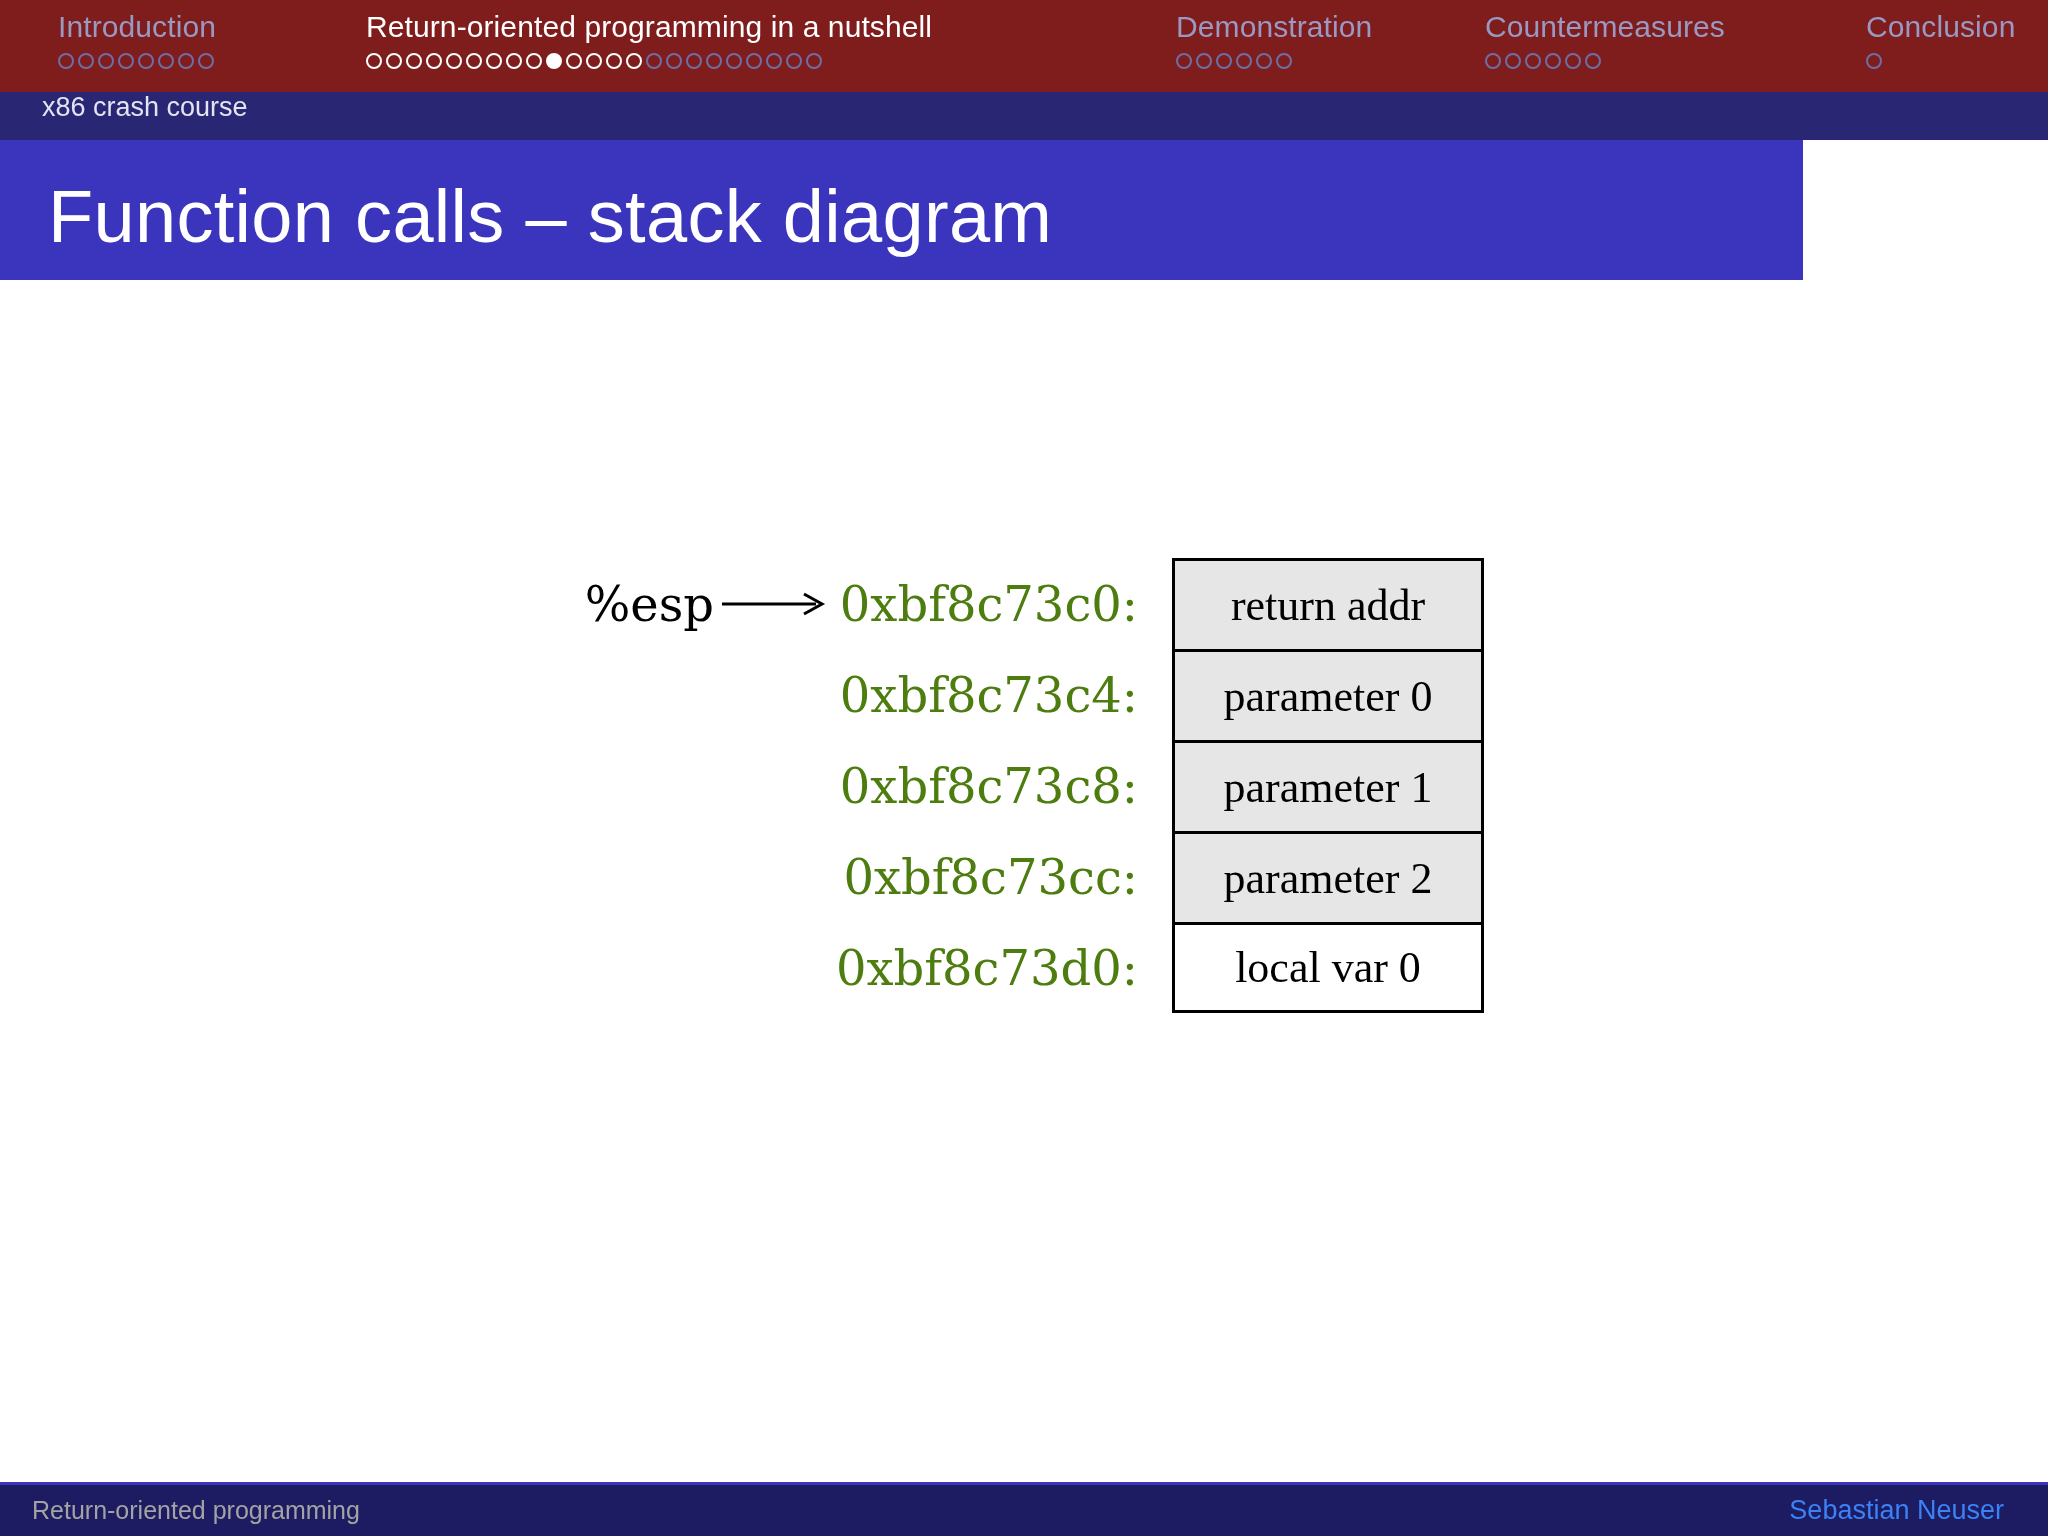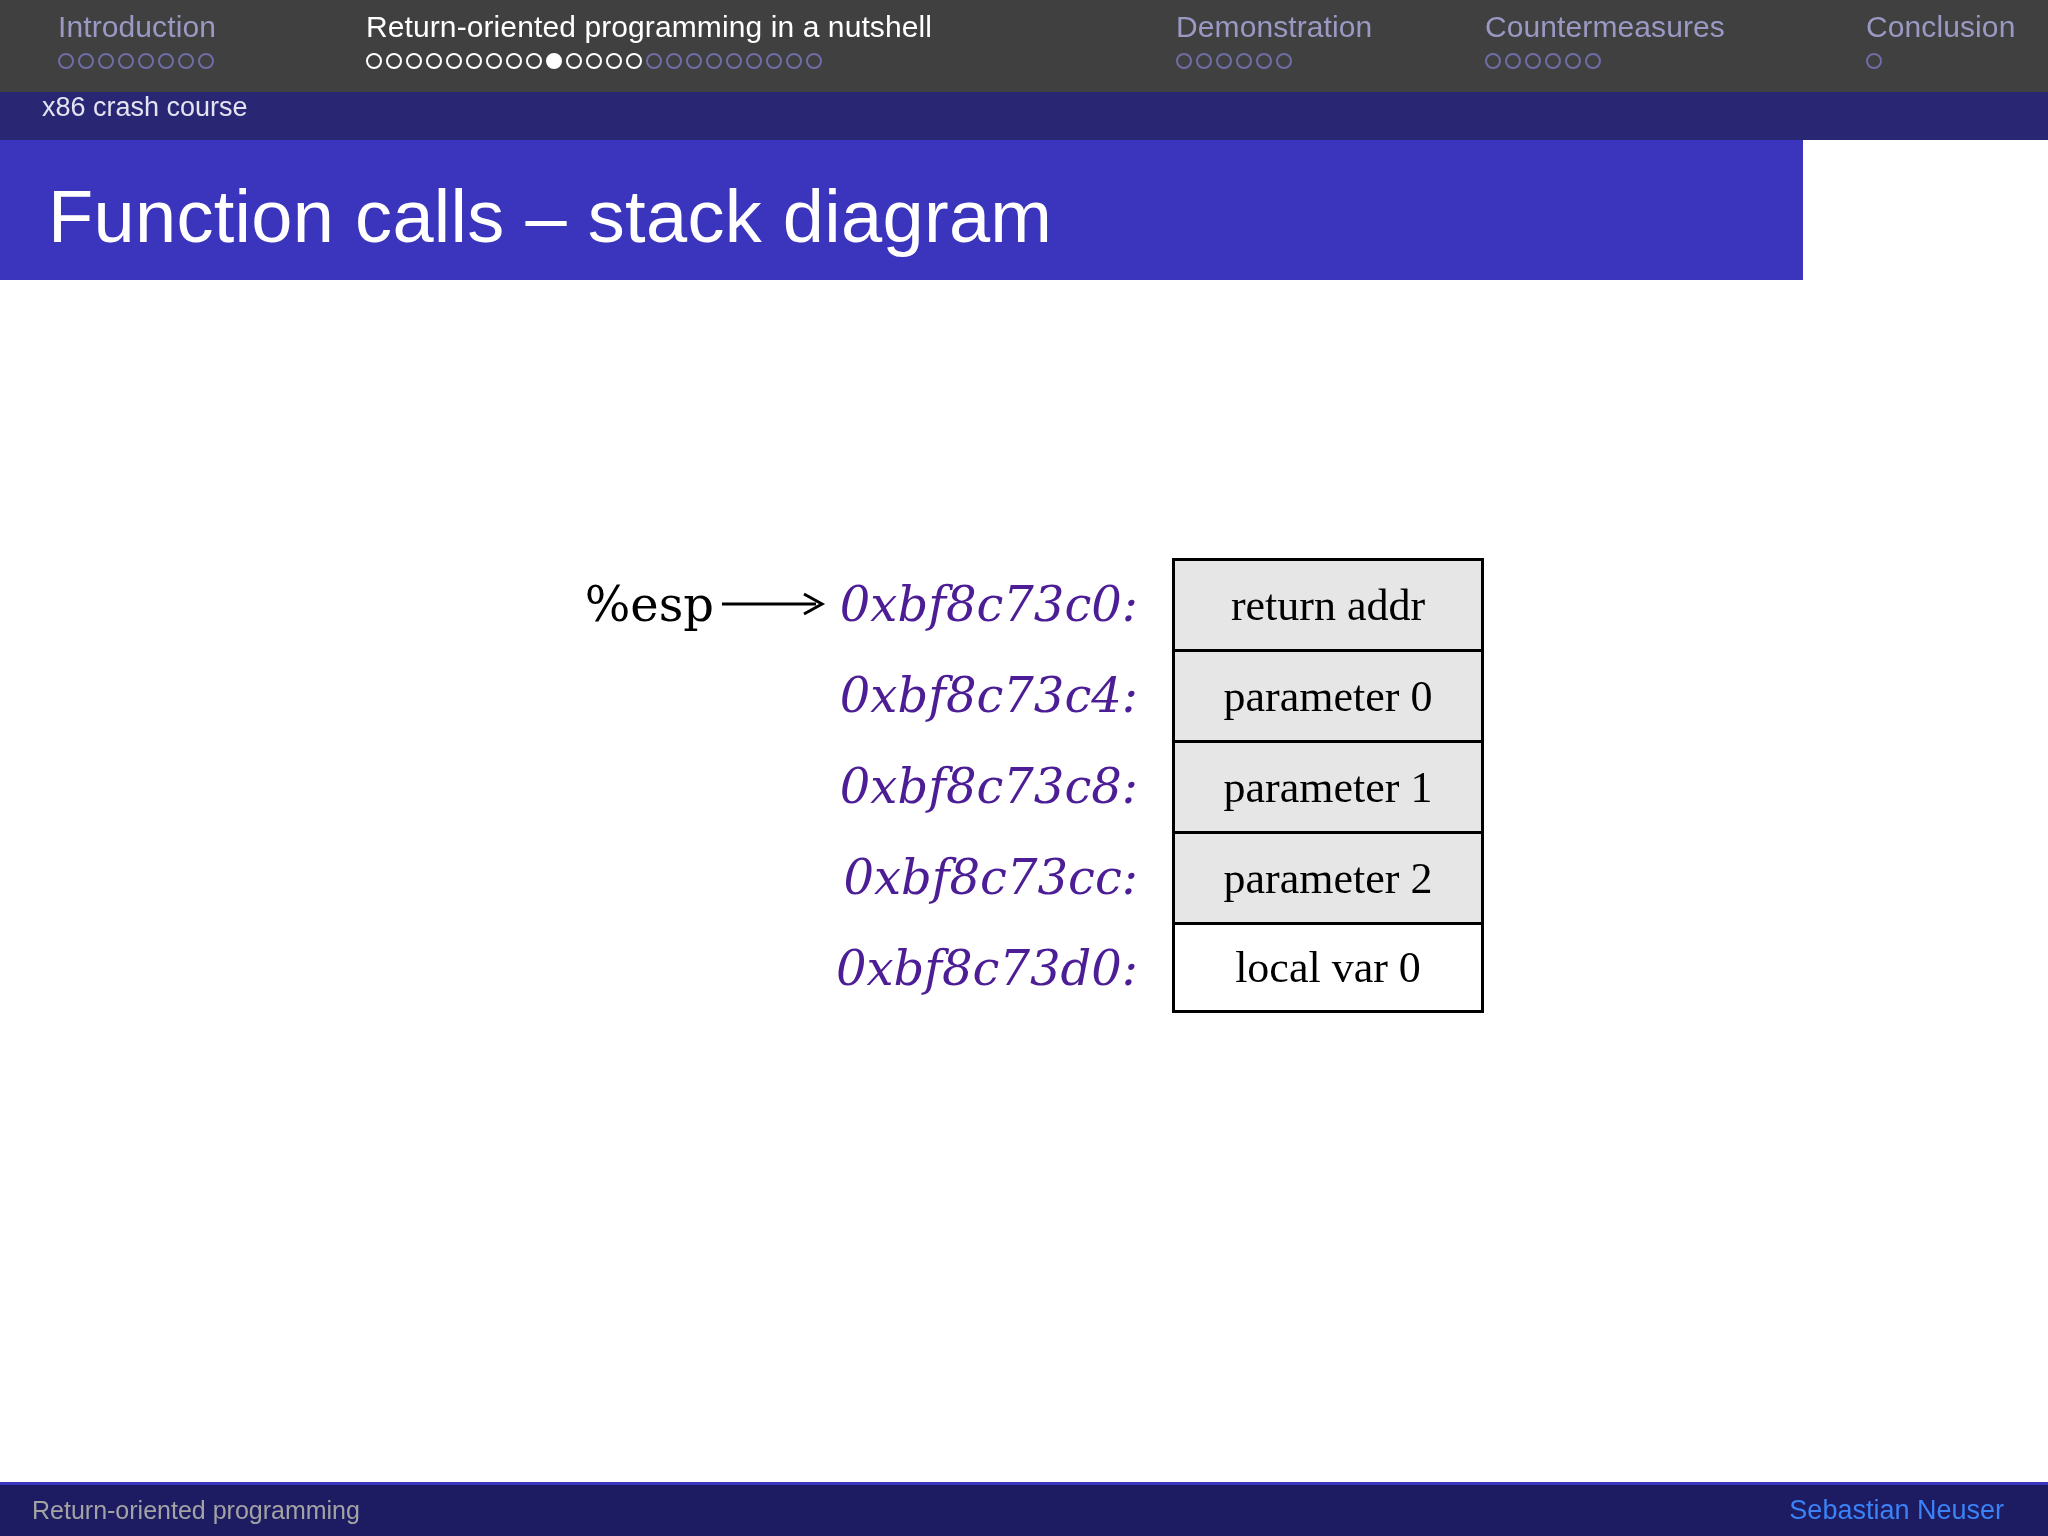--- a/index.html
+++ b/index.html
@@ -14,21 +14,21 @@
     overflow: hidden;
     position: relative;
   }
 
   
   .navbar {
     position: absolute;
     top: 0; left: 0;
     width: 2048px;
     height: 92px;
-    background: #404040;
+    background: #7f1d1d;
     display: flex;
     align-items: flex-start;
     box-sizing: border-box;
   }
   .nav-section {
     display: flex;
     flex-direction: column;
     align-items: flex-start;
     padding-top: 8px;
     box-sizing: border-box;
@@ -139,28 +139,27 @@
     width: 118px;
     display: flex;
     align-items: center;
     justify-content: center;
   }
   .row-arrow.empty svg { visibility: hidden; }
   .row-addr {
     width: 338px;
     font-family: "DejaVu Serif", serif;
     font-size: 48px;
-    color: #4c1d95;
+    color: #4d7c0f;
     display: flex;
     align-items: center;
     justify-content: flex-end;
     white-space: nowrap;
     padding-right: 34px;
     box-sizing: border-box;
-    font-style: italic;
   }
   .row-cell {
     width: 312px;
     box-sizing: border-box;
     border: 3px solid #000000;
     border-bottom-width: 0;
     display: flex;
     align-items: center;
     justify-content: center;
     font-family: Liberation Serif, serif;

